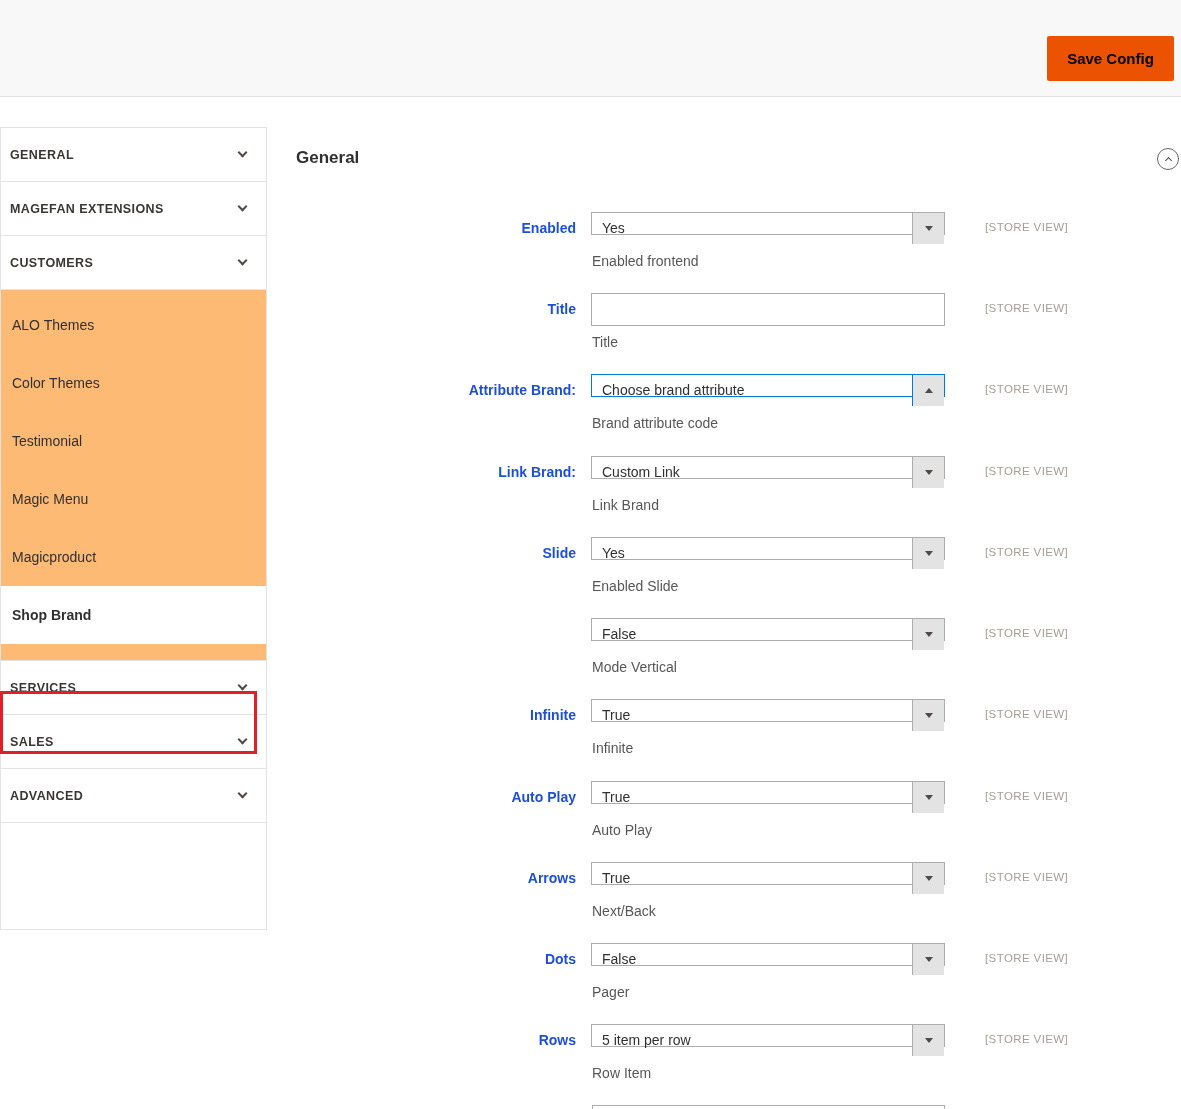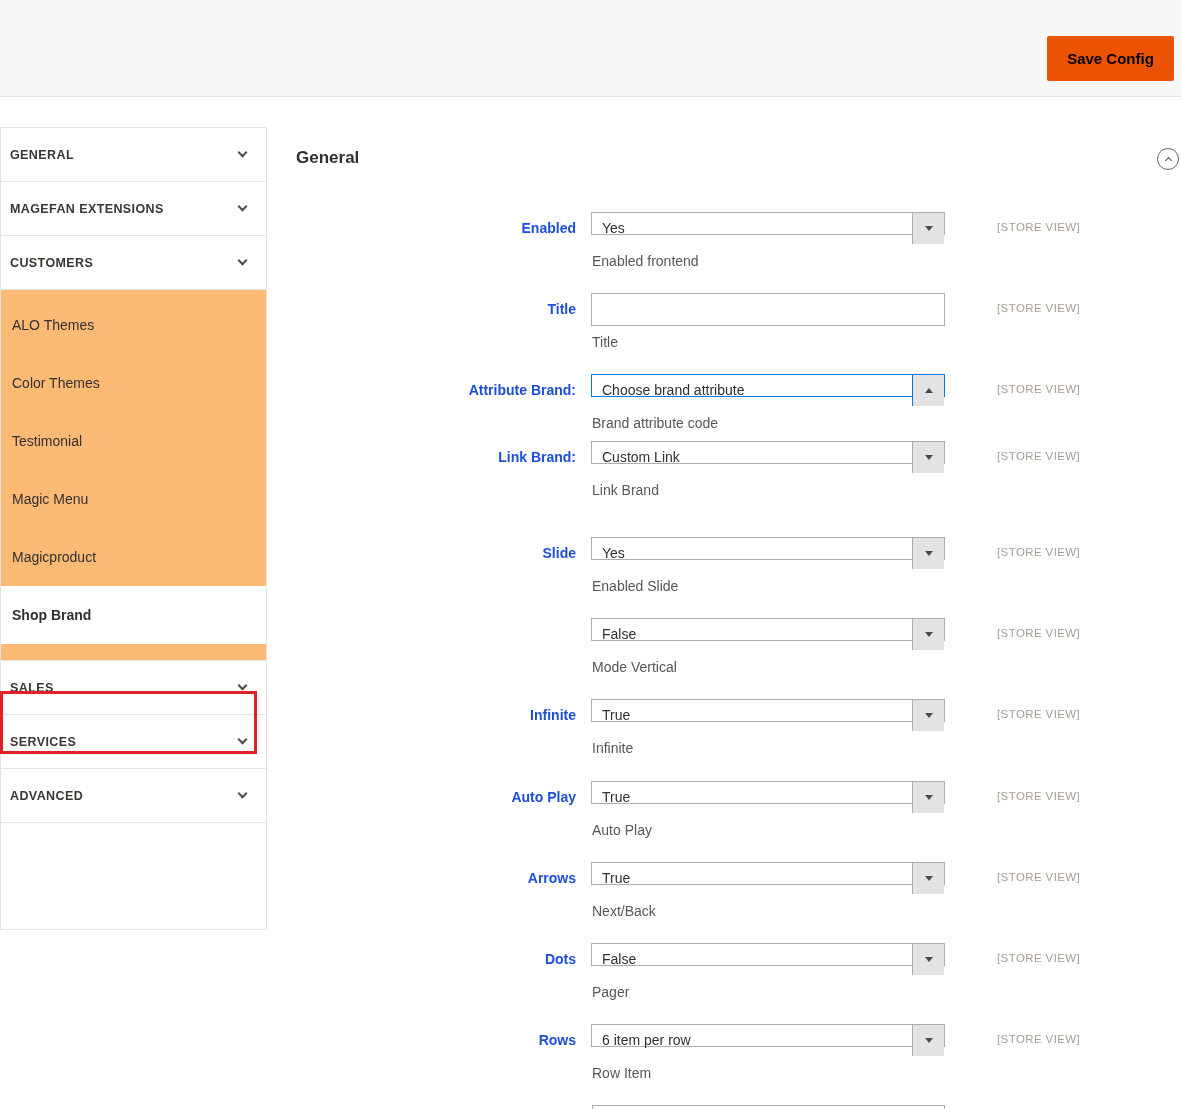--- a/index.html
+++ b/index.html
@@ -59,21 +59,21 @@
               border-right:4px solid transparent; border-top:5px solid #514943; }
   .tri-up   { width:0; height:0; border-left:4px solid transparent;
               border-right:4px solid transparent; border-bottom:5px solid #514943; }
   .fselect.focused { border-color:#007bdb; }
   .fselect.focused .arrow-box { border-left-color:#007bdb; }
   .ftext { position:absolute; left:591px; top:0; width:354px; height:33px;
            border:1px solid #adadad; background:#fff; font-size:14px; color:#303030;
            padding:0 10px; font-family:inherit; }
   .fhint { position:absolute; left:592px; top:41px; font-size:14px; color:#575757; }
   .fscope { position:absolute; left:985px; top:9px; font-size:11.5px; color:#a79d95;
-            letter-spacing:.4px;margin-left:12px; }
+            letter-spacing:.4px; }
   .partial-field { position:absolute; left:592px; top:1105px; width:353px; height:30px;
                    border:1px solid #adadad; background:#fff; }
 </style>
 </head>
 <body>
 
 <div id="screen">
 
   <div class="topbar">
     <button class="save-btn">Save Config</button>
@@ -94,25 +94,25 @@
       </div>
       <div class="sb-sub">
         <div class="sb-item">ALO Themes</div>
         <div class="sb-item">Color Themes</div>
         <div class="sb-item">Testimonial</div>
         <div class="sb-item">Magic Menu</div>
         <div class="sb-item">Magicproduct</div>
         <div class="sb-item active">Shop Brand</div>
       </div>
       <div class="sb-section">
+        <span class="sb-label">SERVICES</span>
+        <span class="chev down"></span>
+      </div>
+      <div class="sb-section">
         <span class="sb-label">SALES</span>
-        <span class="chev down"></span>
-      </div>
-      <div class="sb-section">
-        <span class="sb-label">SERVICES</span>
         <span class="chev down"></span>
       </div>
       <div class="sb-section">
         <span class="sb-label">ADVANCED</span>
         <span class="chev down"></span>
       </div>
     </nav>
 
   <div class="hl-box"></div>
 
@@ -144,21 +144,21 @@
         <div class="flabel">Attribute Brand:</div>
         <div class="fselect focused">
           <span class="fvalue">Choose brand attribute</span>
           <span class="arrow-box">
             <span class="tri-up"></span>
           </span>
         </div>
         <div class="fhint">Brand attribute code</div>
         <div class="fscope">[STORE VIEW]</div>
       </div>
-      <div class="frow" style="top: 441px;">
+      <div class="frow" style="top: 456px;">
         <div class="flabel">Link Brand:</div>
         <div class="fselect">
           <span class="fvalue">Custom Link</span>
           <span class="arrow-box">
             <span class="tri-down"></span>
           </span>
         </div>
         <div class="fhint">Link Brand</div>
         <div class="fscope">[STORE VIEW]</div>
       </div>
@@ -223,21 +223,21 @@
           <span class="arrow-box">
             <span class="tri-down"></span>
           </span>
         </div>
         <div class="fhint">Pager</div>
         <div class="fscope">[STORE VIEW]</div>
       </div>
       <div class="frow" style="top: 1024px;">
         <div class="flabel">Rows</div>
         <div class="fselect">
-          <span class="fvalue">6 item per row</span>
+          <span class="fvalue">5 item per row</span>
           <span class="arrow-box">
             <span class="tri-down"></span>
           </span>
         </div>
         <div class="fhint">Row Item</div>
         <div class="fscope">[STORE VIEW]</div>
       </div>
     </div>
 
   <div class="partial-field"></div>

